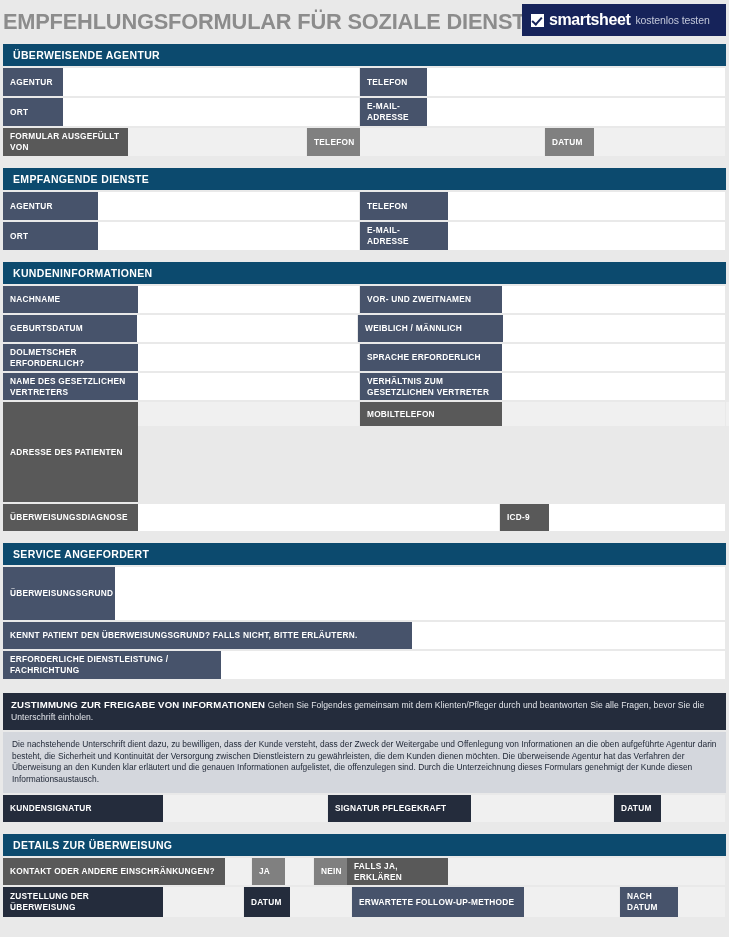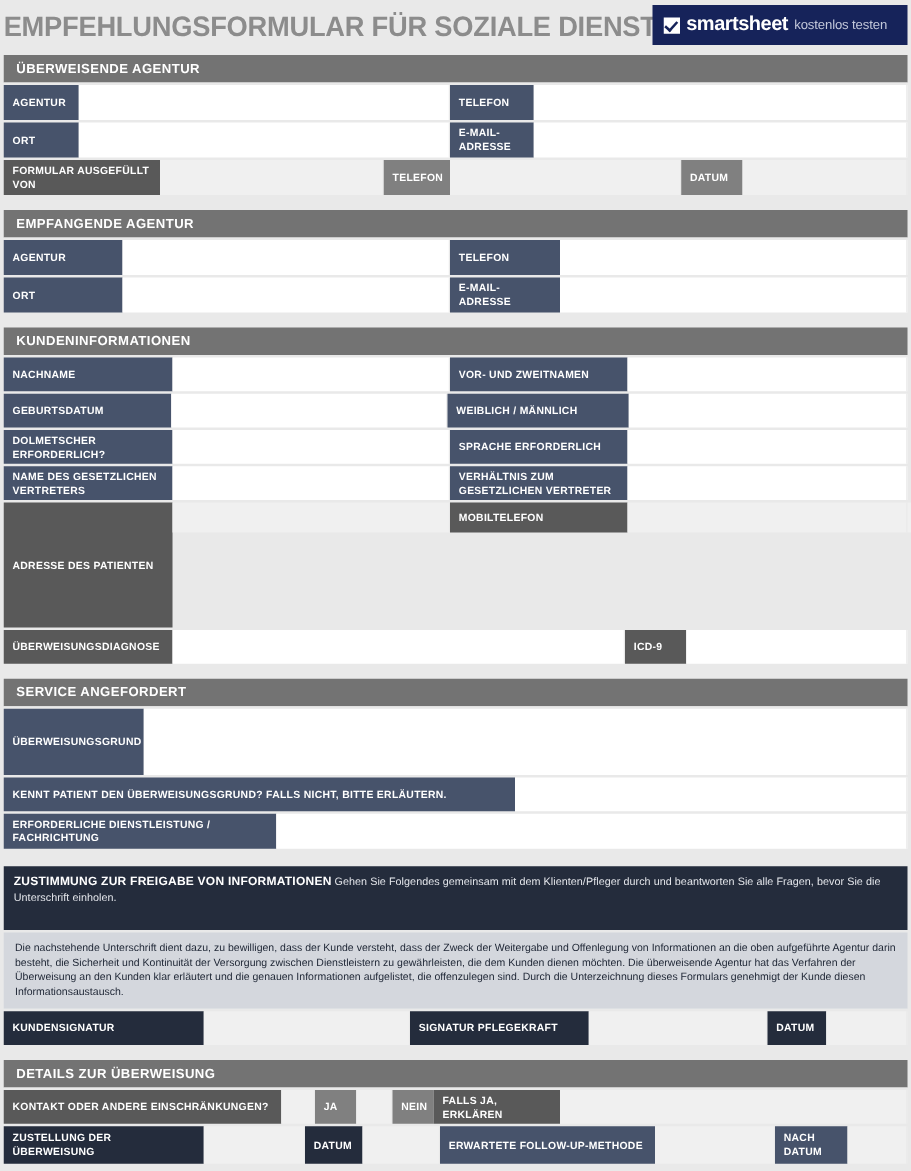--- a/index.html
+++ b/index.html
@@ -36,21 +36,21 @@
     border-width:0 2px 2px 0; transform:rotate(42deg);
   }
   .brand-name{ color:#fff; font-size:16px; font-weight:bold; letter-spacing:-0.4px; }
   .brand-tag{ color:#c3c8da; font-size:10.5px; letter-spacing:-0.1px;text-align:center; }
 
   
   .sheet{ width:729px; }
   .sect{ width:723px; margin:0 3px; }
 
   .hdr{
-    background:#737373; color:#fff;
+    background:#0c4a6e; color:#fff;
     font-size:10.5px; font-weight:bold; letter-spacing:0.35px;
     padding:6px 0 6px 10px; height:22px; line-height:10px;
     display:flex; align-items:center;
   }
   .row{ display:flex; width:100%; }
   .gap6{ height:6px; background:#e9e9e9; width:100%; }
   .gap2{ height:2px; background:#e9e9e9; width:100%; }
 
   .lbl{
     background:#47536b; color:#fff;
@@ -60,21 +60,21 @@
   }
   .lbl.dark{ background:#242c3c; }
   .lbl.gray{ background:#595959; }
   .lbl.gray2{ background:#808080; }
 
   .inp{ background:#ffffff; border-right:1px solid #e9e9e9; }
   .inp.g{ background:#f0f0f0; }
 
   
   .consent-head{
-    background:#242c3c; color:#fff; padding:6px 8px 20px 8px;
+    background:#242c3c; color:#fff; padding:6px 8px 7px 8px;
     font-size:8.6px; line-height:12px;
   }
   .consent-head b{ font-weight:bold; font-size:9.6px; letter-spacing:0.2px; }
   .consent-head span{ color:#e3e5ea; letter-spacing:0.05px; }
   .consent-body{
     background:#d4d7dd; color:#1c2433; padding:7px 9px 8px 9px;
     font-size:8.4px; line-height:11.6px; letter-spacing:0.02px;
   }
 </style>
 </head>
@@ -117,21 +117,21 @@
         <div class="inp g" style="width:185px"></div>
         <div class="lbl gray2" style="width:49px">DATUM</div>
         <div class="inp g" style="width:132px"></div>
       </div>
     </div>
 
     <div class="gap6"></div>
     <div class="gap6"></div>
 
     <div class="sect">
-      <div class="hdr">EMPFANGENDE AGENTUR</div>
+      <div class="hdr">EMPFANGENDE DIENSTE</div>
       <div class="gap2"></div>
       <div class="row" style="height:28px">
         <div class="lbl" style="width:95px">AGENTUR</div>
         <div class="inp" style="width:262px"></div>
         <div class="lbl" style="width:88px">TELEFON</div>
         <div class="inp" style="width:278px"></div>
       </div>
       <div class="gap2"></div>
       <div class="row" style="height:28px">
         <div class="lbl" style="width:95px">ORT</div>

